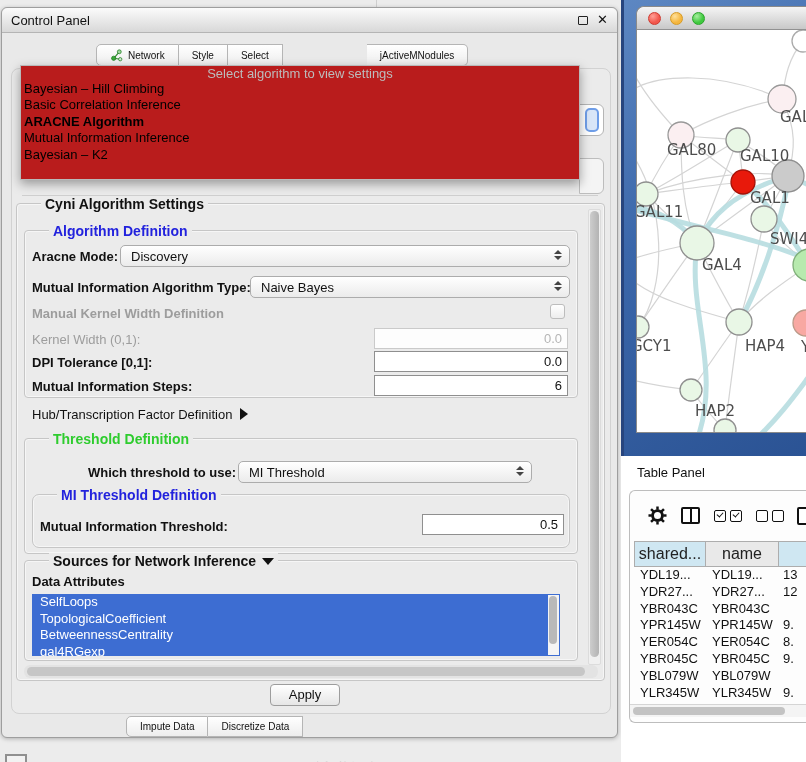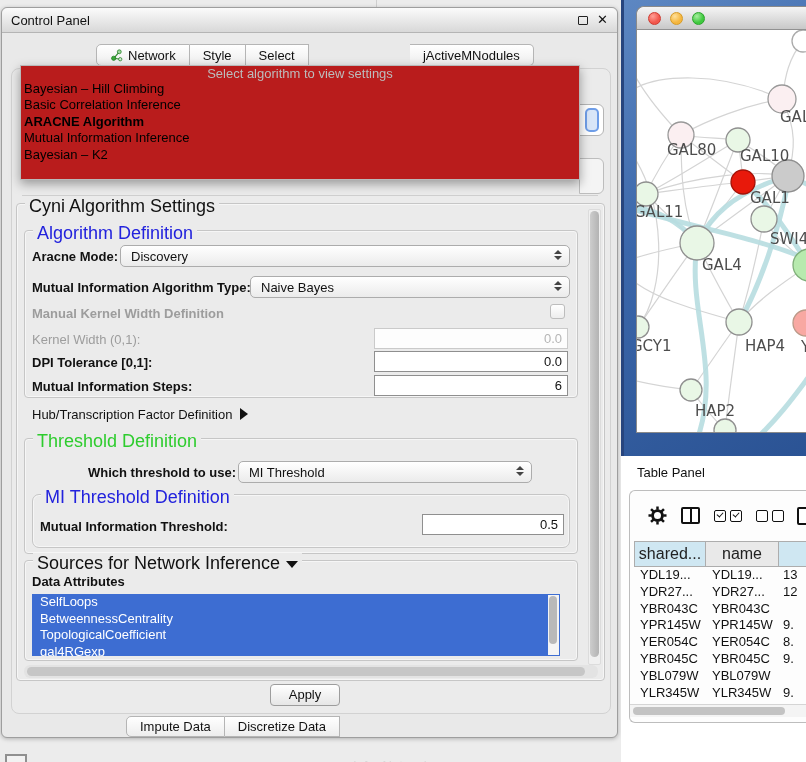--- a/index.html
+++ b/index.html
@@ -16,21 +16,21 @@
   #cp-title { flex:1; font-size:13px; color:#111; }
   .win-btns { display:flex; gap:9px; align-items:center; }
   .float-icon { width:10px; height:9px; border:1.6px solid #222; border-radius:1px; display:inline-block; }
   .close-icon { font-weight:bold; font-size:13px; color:#111; line-height:10px; }
 
   
   .tabbar { display:flex; height:22px; }
   #top-tabs { left:94px; top:36px; }
   #bottom-tabs { left:124px; top:708px; height:21px; }
   .tab { display:flex; align-items:center; gap:5px; padding:0 13px; border:1px solid #b5b5b5; border-left:none;
-    background:linear-gradient(#ffffff,#ededed); font-size:13px; color:#111; white-space:nowrap; }
+    background:linear-gradient(#ffffff,#ededed); font-size:10px; color:#111; white-space:nowrap; }
   .tab:first-child { border-left:1px solid #b5b5b5; border-radius:5px 0 0 5px; }
   .tab:last-child { border-radius:0 5px 5px 0; }
   .tab.sel { background:#6d28d9; color:#d8d8d8; border-color:#7d7d7d;margin-top:48px; }
 
   
   #cyni-panel { left:9px; top:60px; width:600px; height:646px; background:#ebebeb;
     border:1px solid #d2d2d2; border-radius:8px; }
   #hidden-edge-line { left:20px; top:187px; width:576px; height:1px; background:#cfcfcf; }
   .combo-frag-a { left:575px; top:96px; width:27px; height:32px; background:#fff; border:1px solid #b5b5b5;
     border-radius:0 6px 6px 0; }
@@ -41,21 +41,21 @@
 
   
   #algo-dropdown { left:18px; top:57px; width:560px; height:115px; background:#b91c1c;
     border:1px solid #b9b9b9; box-shadow:0 4px 10px rgba(0,0,0,.35); z-index:60; }
   #algo-placeholder { height:15px; line-height:15px; text-align:center; color:#bcbcbc; font-size:13px; }
   .algo-item { height:16.4px; line-height:16.4px; padding-left:3px; font-size:13px; color:#000; }
   .algo-item.bold { font-weight:bold; }
 
   
   .group { border:1px solid #c6c6c6; border-radius:4px; box-shadow:inset 0 0 0 1px #f6f6f6; }
-  .legend { position:absolute; top:-8px; left:8px; background:#ebebeb; padding:0 4px; font-size:18px; }
+  .legend { position:absolute; top:-8px; left:24px; background:#ebebeb; padding:0 4px; font-size:14px;font-weight:bold; }
   .legend.blue { color:#2222dd; }
   .legend.green { color:#2ecc2e; }
 
   #settings-group { left:14px; top:195px; width:589px; height:478px; }
   #algo-def-group { left:22px; top:222px; width:554px; height:168px; }
   #threshold-group { left:22px; top:430px; width:554px; height:116px; }
   #mi-def-group { left:30px; top:486px; width:538px; height:54px;border-radius:7px; }
   #sources-group { left:22px; top:552px; width:554px; height:101px; }
 
   .lbl { position:absolute; font-size:13px; font-weight:bold; color:#111; white-space:nowrap; }
@@ -258,22 +258,22 @@
 
   <div class="abs group" id="sources-group">
     <span class="legend">
       <span>Sources for Network Inference</span><span class="tri-down"></span>
     </span>
   </div>
   <span class="lbl" style="left:30px;top:566px">Data Attributes</span>
   <div class="abs" id="attr-list">
     <div id="attr-items">
         <div class="attr-item">SelfLoops</div>
+        <div class="attr-item">TopologicalCoefficient</div>
         <div class="attr-item">BetweennessCentrality</div>
-        <div class="attr-item">TopologicalCoefficient</div>
         <div class="attr-item">gal4RGexp</div>
       </div>
     <div id="attr-vscroll">
         <span class="thumb"></span>
       </div>
   </div>
   <div class="abs" id="settings-hscroll">
       <span class="thumb abs"></span>
     </div>
 

